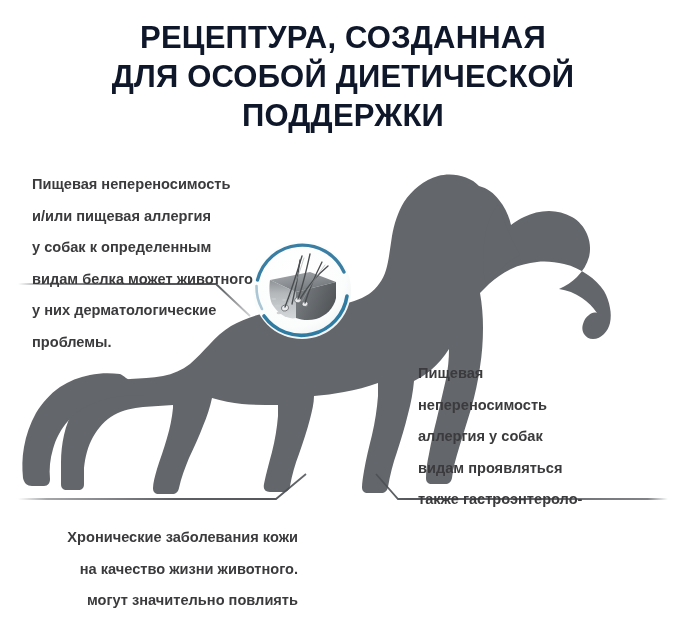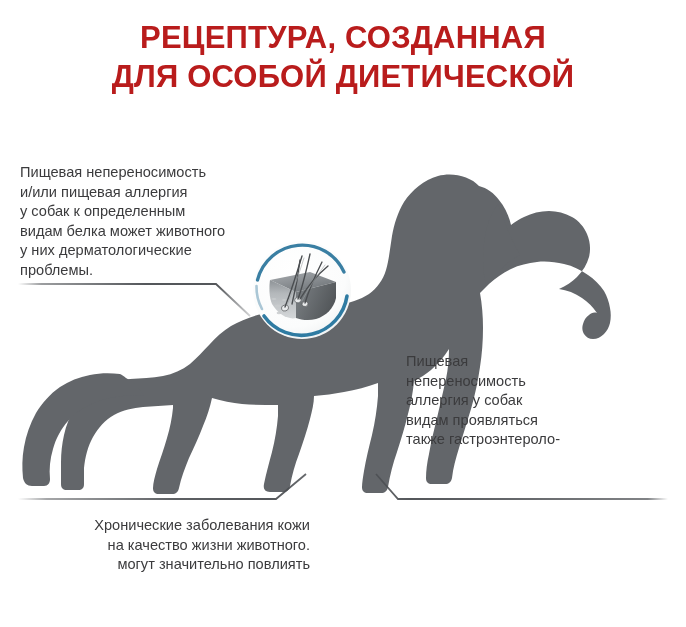--- a/index.html
+++ b/index.html
@@ -17,21 +17,21 @@
     -webkit-font-smoothing: antialiased;
   }
 
   
   #title {
     position: absolute;
     left: 0;
     top: 18px;
     width: 686px;
     text-align: center;
-    color: #b91c1c;
+    color: #0f172a;
     font-family: "Liberation Sans", sans-serif;
     font-weight: bold;
     font-size: 31px;
     line-height: 39px;
     letter-spacing: 0.2px;
   }
   #title .tline { display: block; white-space: nowrap; }
 
   
   #dog-silhouette {
@@ -77,30 +77,31 @@
     top: 352px;
     width: 260px;
     text-align: left;
   }
   #callout-chronic {
     left: 20px;
     top: 516px;
     width: 290px;
     text-align: right;
   }
-  .callout p { margin: 0; }
+  .callout p { margin: 12px; font-weight: bold; }
 </style>
 </head>
 <body>
 
 <div id="page">
 
   <div id="title">
     <span class="tline">РЕЦЕПТУРА, СОЗДАННАЯ</span>
     <span class="tline">ДЛЯ ОСОБОЙ ДИЕТИЧЕСКОЙ</span>
+    <span class="tline">ПОДДЕРЖКИ</span>
   </div>
 
   <svg id="dog-silhouette" viewBox="0 0 686 330">
 
     <path fill="#63666a" d="
       M 479 18
       C 470 8, 452 4, 438 8
       C 424 12, 412 22, 404 34
       C 398 44, 394 56, 392 68
       C 390 80, 389 92, 386 102

